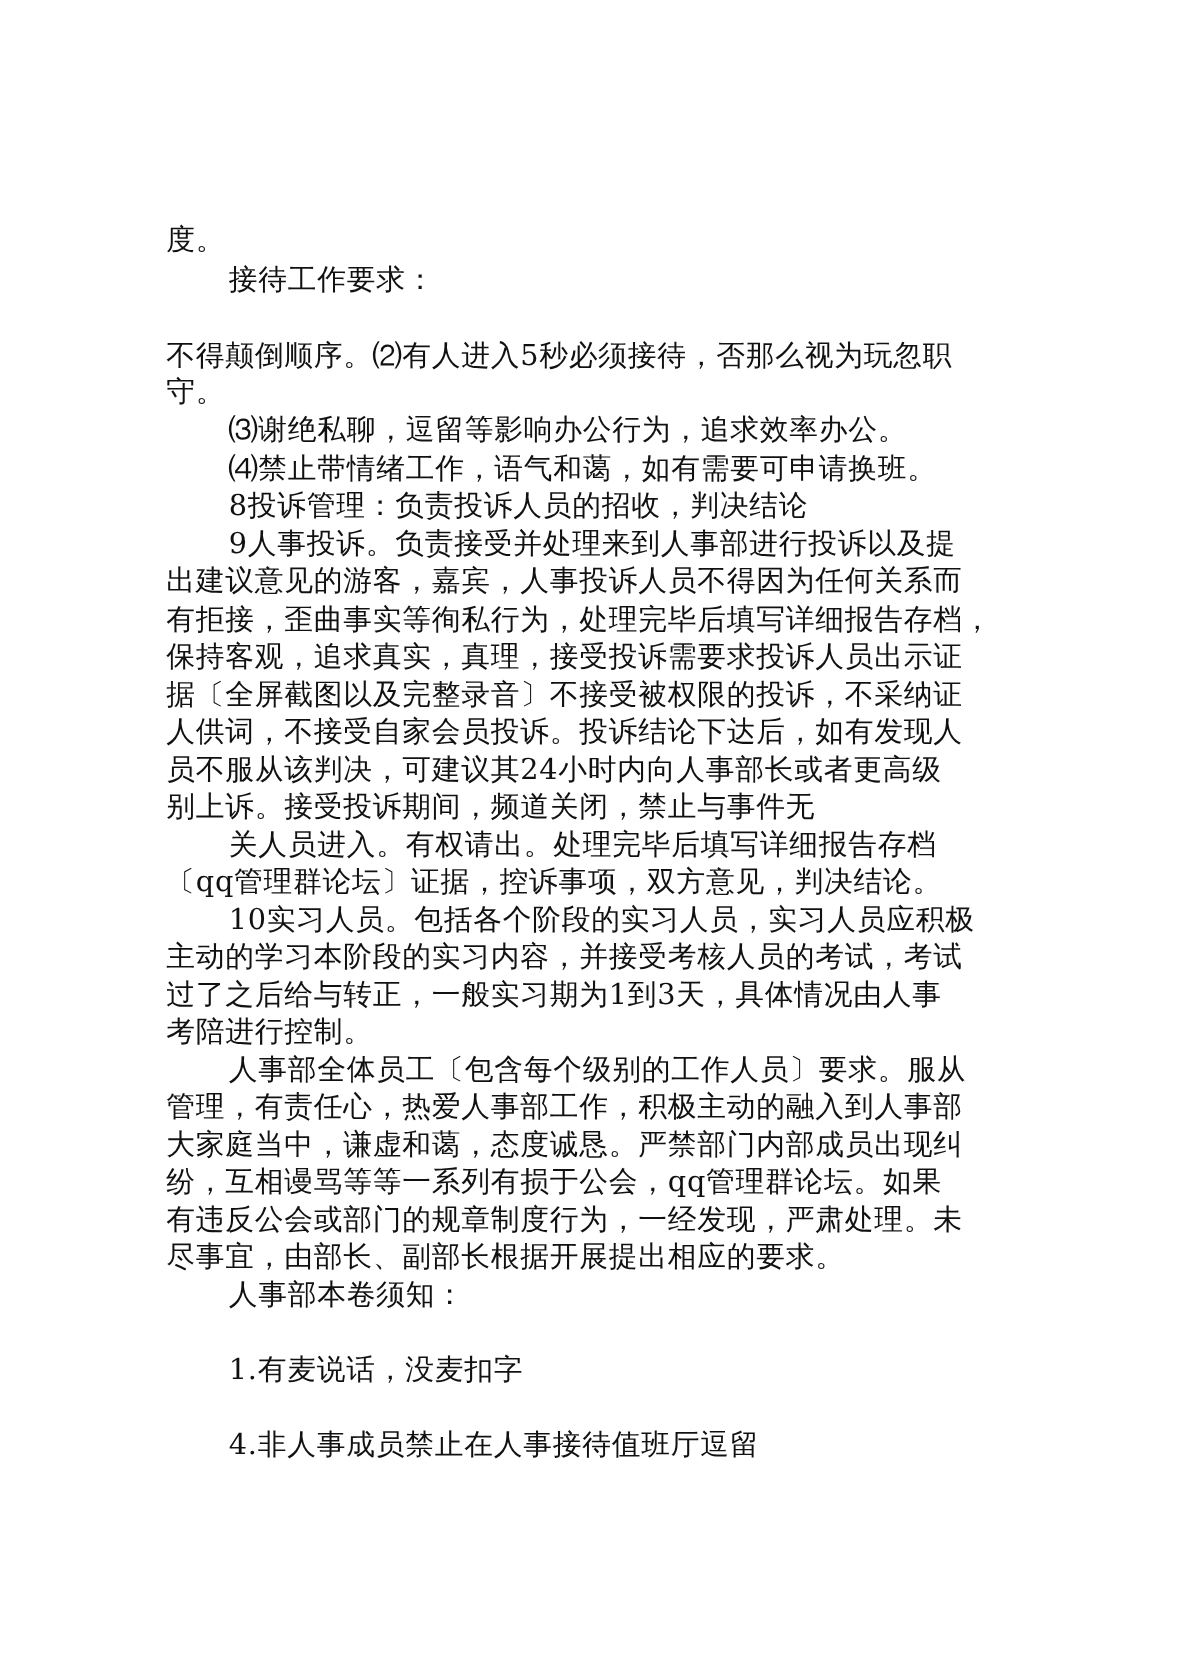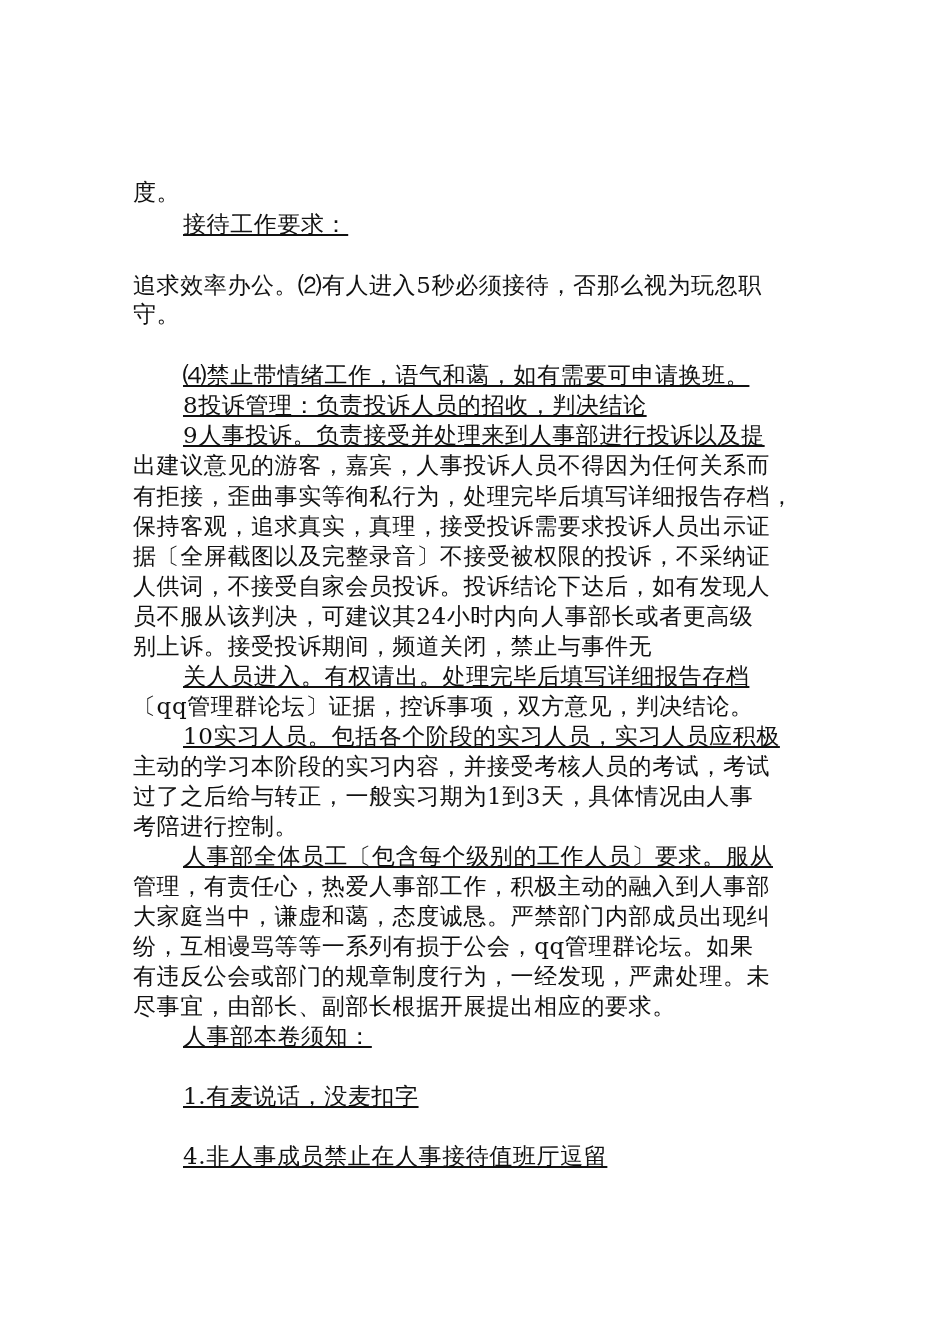--- a/index.html
+++ b/index.html
@@ -10,30 +10,31 @@
     }
     .page {
       position: absolute; left: 0; top: 0; width: 950px; height: 1344px;
       background: #ffffff;
     }
     .line {
       position: absolute; left: 133px;
       font-size: 23px; line-height: 30px; height: 30px;
       white-space: nowrap; letter-spacing: 0.6px;
     }
-    .indent { left: 183px; text-decoration: underline; }
+    .indent { left: 183px; }
   </style>
 </head>
 <body>
 
 <div class="page">
   <div class="line" style="top:177px">度。</div>
   <div class="line indent" style="top:209px">接待工作要求：</div>
-  <div class="line" style="top:270px">追求效率办公。⑵有人进入5秒必须接待，否那么视为玩忽职</div>
+  <div class="line" style="top:270px">不得颠倒顺序。⑵有人进入5秒必须接待，否那么视为玩忽职</div>
   <div class="line" style="top:299px">守。</div>
+  <div class="line indent" style="top:329px">⑶谢绝私聊，逗留等影响办公行为，追求效率办公。</div>
   <div class="line indent" style="top:360px">⑷禁止带情绪工作，语气和蔼，如有需要可申请换班。</div>
   <div class="line indent" style="top:390px">8投诉管理：负责投诉人员的招收，判决结论</div>
   <div class="line indent" style="top:420px">9人事投诉。负责接受并处理来到人事部进行投诉以及提</div>
   <div class="line" style="top:450px">出建议意见的游客，嘉宾，人事投诉人员不得因为任何关系而</div>
   <div class="line" style="top:481px">有拒接，歪曲事实等徇私行为，处理完毕后填写详细报告存档，</div>
   <div class="line" style="top:511px">保持客观，追求真实，真理，接受投诉需要求投诉人员出示证</div>
   <div class="line" style="top:541px">据〔全屏截图以及完整录音〕不接受被权限的投诉，不采纳证</div>
   <div class="line" style="top:571px">人供词，不接受自家会员投诉。投诉结论下达后，如有发现人</div>
   <div class="line" style="top:601px">员不服从该判决，可建议其24小时内向人事部长或者更高级</div>
   <div class="line" style="top:631px">别上诉。接受投诉期间，频道关闭，禁止与事件无</div>

